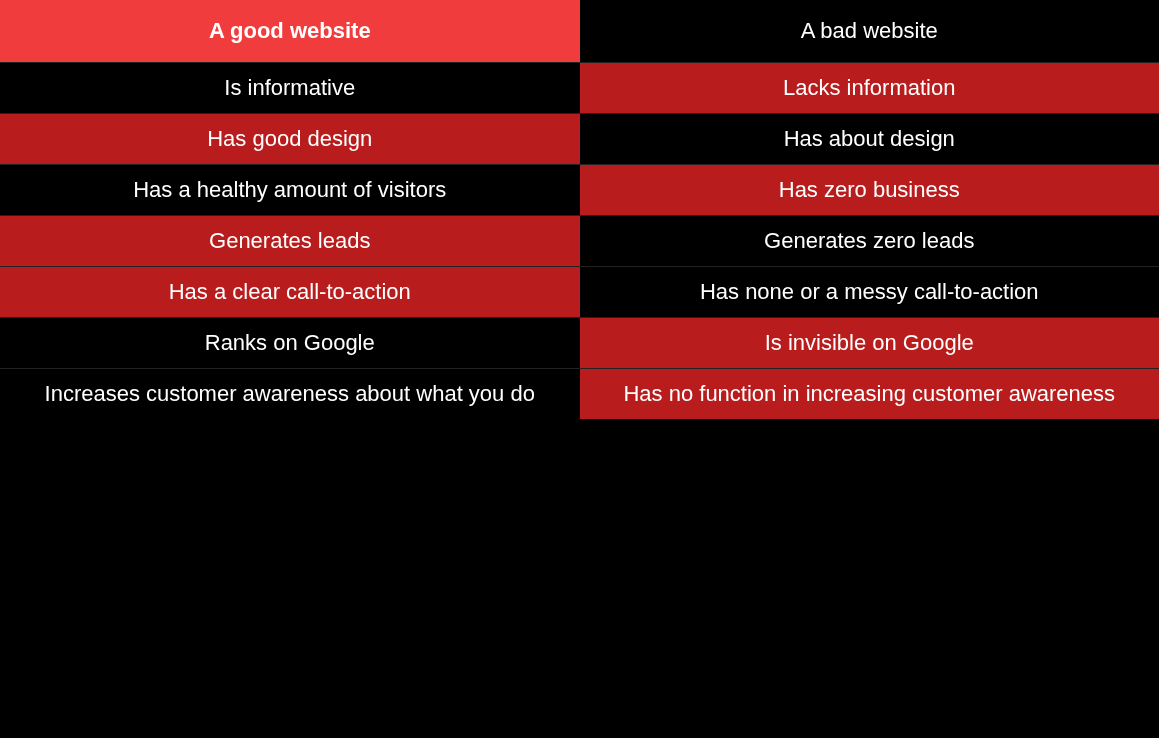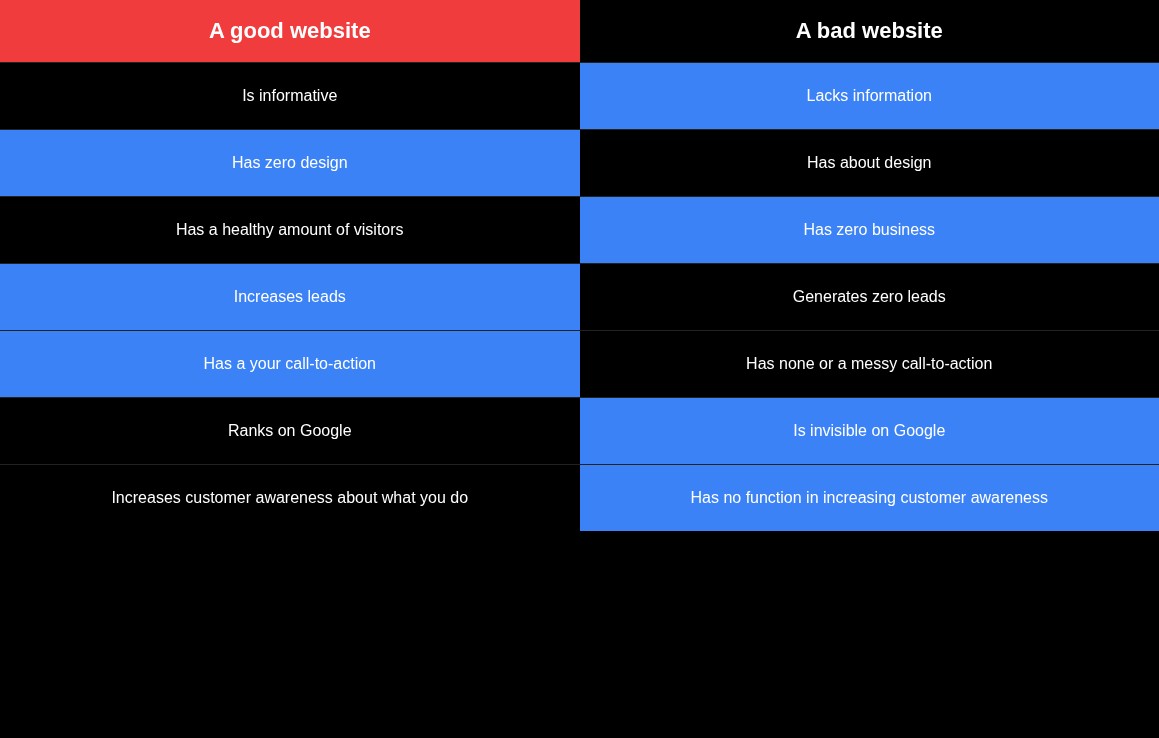--- a/index.html
+++ b/index.html
@@ -22,75 +22,75 @@
       color: white;
       font-weight: bold;
       font-size: 22px;
       text-align: center;
       padding: 18px 10px;
     }
     .header-bad {
       width: 50%;
       background: #000;
       color: white;
-      font-weight: bold;
+      font-weight: normal;
       font-size: 22px;
       text-align: center;
       padding: 18px 10px;
     }
     .data-row {
       display: flex;
       width: 100%;
       border-top: 1px solid #222;
     }
     .cell {
       width: 50%;
       display: flex;
       align-items: center;
       justify-content: center;
       text-align: center;
-      padding: 24px 20px;
-      font-size: 16px;
+      padding: 12px 20px;
+      font-size: 22px;
     }
     .cell-black {
       background: #000;
       color: white;
     }
     .cell-red {
-      background: #3b82f6;
+      background: #b91c1c;
       color: white;
     }
   </style>
 </head>
 <body>
 
 <div class="table-container">
   <div class="header-row">
     <div class="header-good">A good website</div>
     <div class="header-bad">A bad website</div>
   </div>
   <div id="rows-container">
       <div class="data-row">
         <div class="cell cell-black">Is informative</div>
         <div class="cell cell-red">Lacks information</div>
       </div>
       <div class="data-row">
-        <div class="cell cell-red">Has zero design</div>
+        <div class="cell cell-red">Has good design</div>
         <div class="cell cell-black">Has about design</div>
       </div>
       <div class="data-row">
         <div class="cell cell-black">Has a healthy amount of visitors</div>
         <div class="cell cell-red">Has zero business</div>
       </div>
       <div class="data-row">
-        <div class="cell cell-red">Increases leads</div>
+        <div class="cell cell-red">Generates leads</div>
         <div class="cell cell-black">Generates zero leads</div>
       </div>
       <div class="data-row">
-        <div class="cell cell-red">Has a your call-to-action</div>
+        <div class="cell cell-red">Has a clear call-to-action</div>
         <div class="cell cell-black">Has none or a messy call-to-action</div>
       </div>
       <div class="data-row">
         <div class="cell cell-black">Ranks on Google</div>
         <div class="cell cell-red">Is invisible on Google</div>
       </div>
       <div class="data-row">
         <div class="cell cell-black">Increases customer awareness about what you do</div>
         <div class="cell cell-red">Has no function in increasing customer awareness</div>
       </div>

